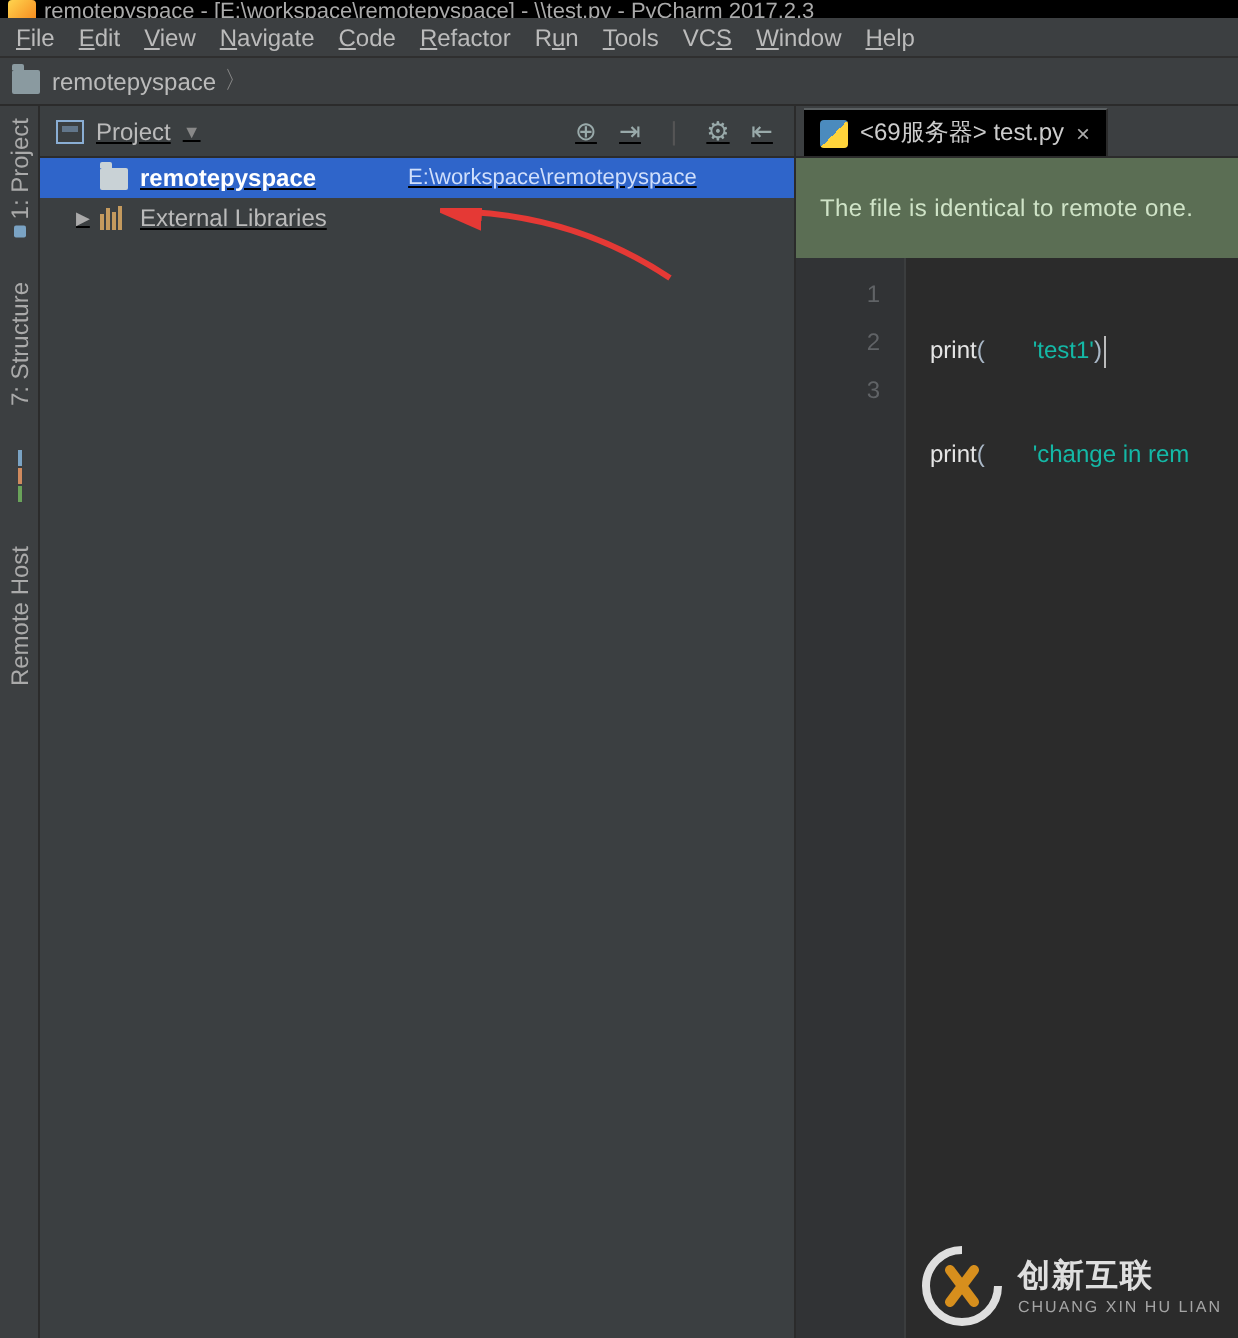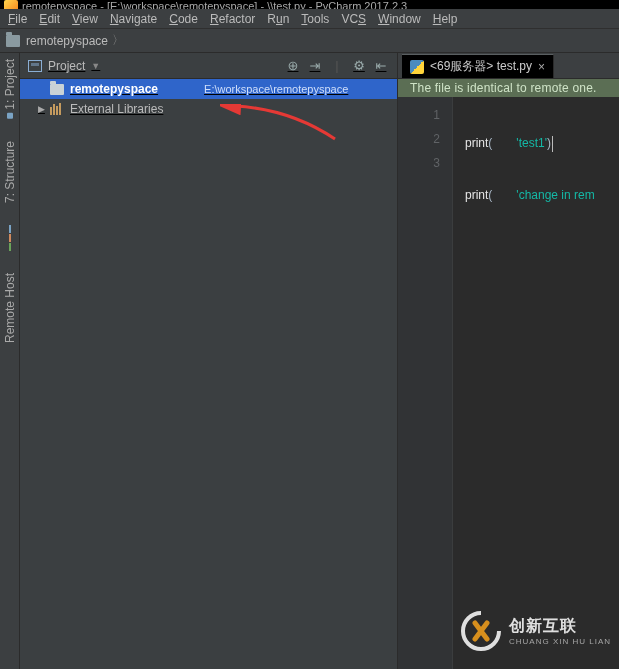--- a/index.html
+++ b/index.html
@@ -41,31 +41,31 @@
 .tree-row .lib-icon div:nth-child(1){height:8px} .tree-row .lib-icon div:nth-child(2){height:11px} .tree-row .lib-icon div:nth-child(3){height:9px} .tree-row .lib-icon div:nth-child(4){height:12px}
 .tree-row .name { font-weight: 600; margin-right: 6px; }
 .tree-row.selected .name { color:#fff; }
 .tree-row .path { color: #8a8f93; font-size: 11px; }
 .tree-row.selected .path { color: #d0dffb; padding-left: 40px; }
 .editor { flex: 1; background: #2b2b2b; display: flex; flex-direction: column; min-width: 0; }
 .tab-bar { height: 26px; background: #3c3f41; display: flex; align-items: flex-end; border-bottom: 1px solid #2b2b2b; }
 .tab { height: 24px; background: #000000; display: flex; align-items: center; padding: 0 8px; color: #ccc; gap: 6px; border-top: 1px solid #5a5f61; border-right: 1px solid #2b2b2b; margin-left: 4px; }
 .tab .py-icon { width: 14px; height: 14px; border-radius: 2px; background: linear-gradient(135deg,#4b8bbE 50%,#ffd43b 50%); }
 .tab .close { color: #aaa; cursor: default; }
-.banner { background: #5b6e54; color: #cfe3c7; padding: 2px 12px; font-size: 12px; letter-spacing: .2px; }
+.banner { background: #5b6e54; color: #cfe3c7; padding: 18px 12px; font-size: 12px; letter-spacing: .2px; }
 .code-area { flex: 1; display: flex; background: #2b2b2b; font-family: "Consolas","Courier New",monospace; font-size: 14px; overflow: hidden; }
 .gutter-ed { width: 55px; background: #313335; color: #606366; text-align: right; padding: 6px 12px 0 0; border-right: 1px solid #3b3d3e; }
 .gutter-ed div { height: 24px; line-height: 24px; }
 .code { padding: 6px 0 0 12px; white-space: pre; color: #a9b7c6; }
 .code div { height: 24px; line-height: 24px; }
 .kw { color: #e5e5e5; }
 .str { color: #14b8a6; padding-left: 24px; }
 .caret { border-left: 1px solid #bbb; display:inline-block; height:16px; vertical-align:middle; margin-left:1px; }
 .arrow { position: absolute; top: 104px; left: 220px; width: 120px; height: 40px; pointer-events: none; z-index: 50; }
-.watermark { position: absolute; right: 8px; bottom: 18px; display: flex; align-items: center; gap: 8px; opacity: .85; pointer-events: none; }
+.watermark { position: absolute; right: 8px; bottom: 6px; display: flex; align-items: center; gap: 8px; opacity: .85; pointer-events: none; }
 .watermark .logo { width: 40px; height: 40px; }
 .watermark .txt { color: #fff; text-align: left; }
 .watermark .txt .cn { font-size: 16px; font-weight: 600; letter-spacing: 1px; }
 .watermark .txt .py { font-size: 8px; letter-spacing: 1px; color: #bbb; }
 </style>
 </head>
 <body>
 
 <div class="titlebar">
   <div class="icon"></div>

